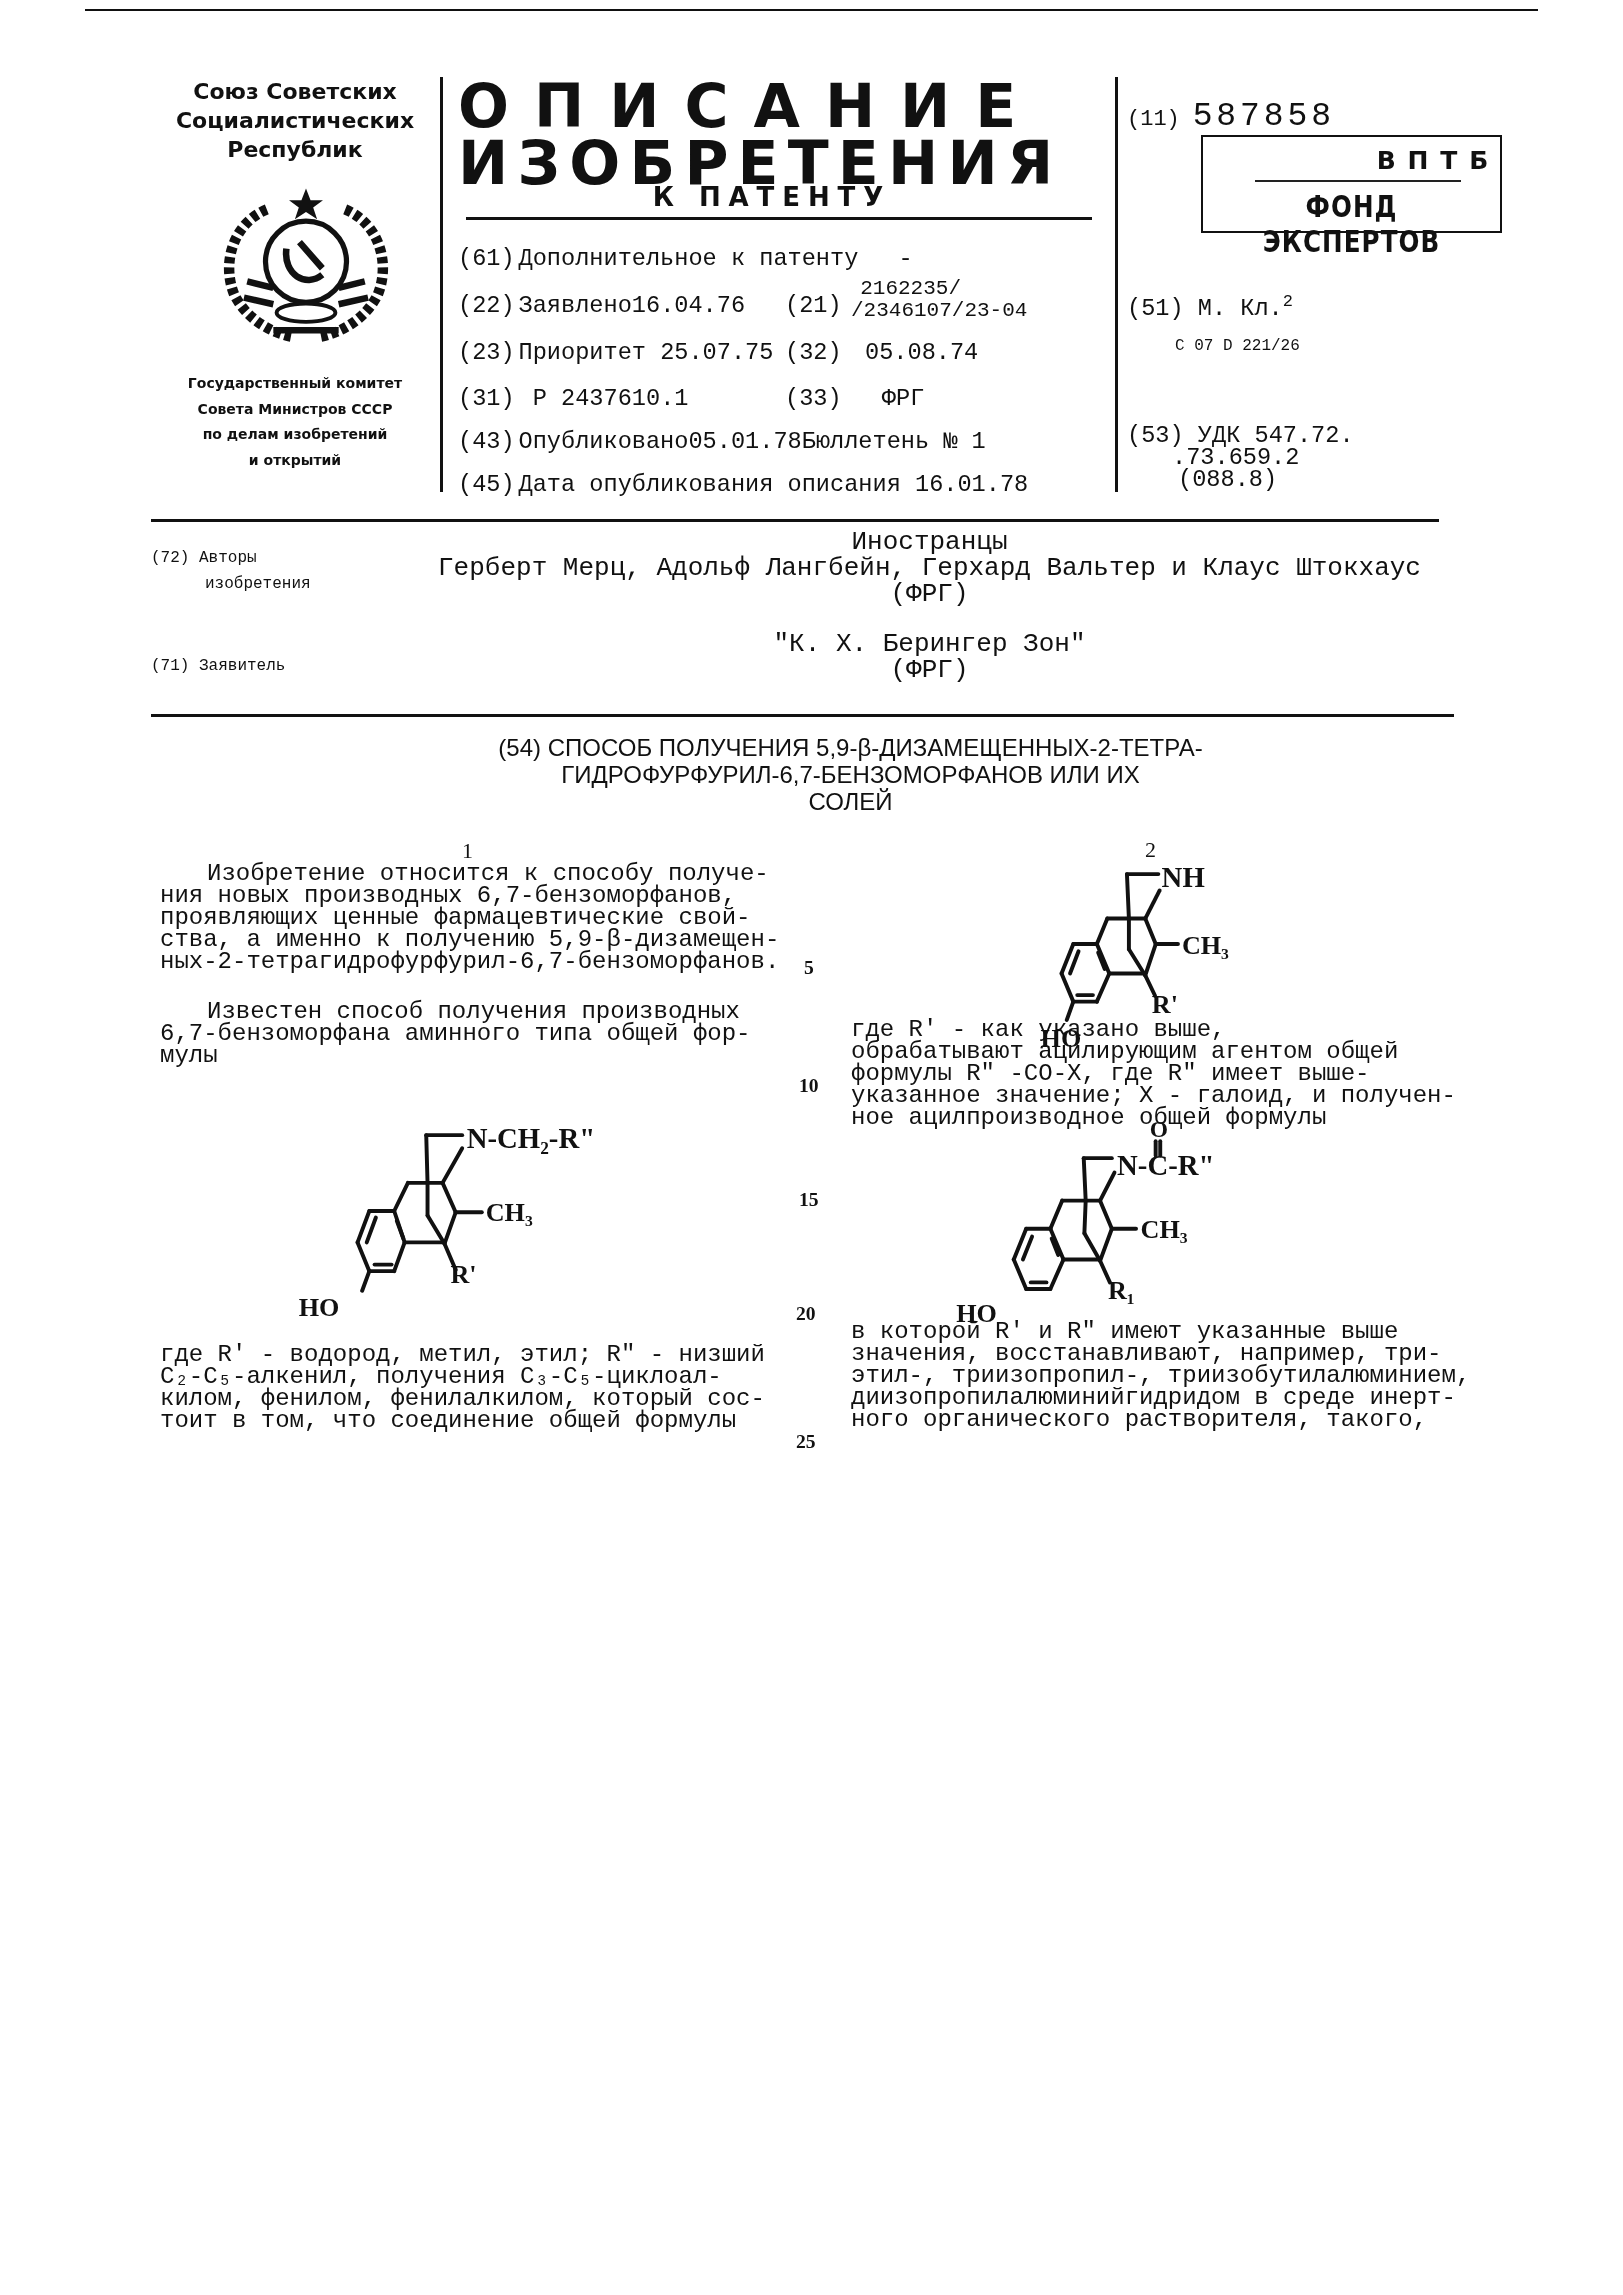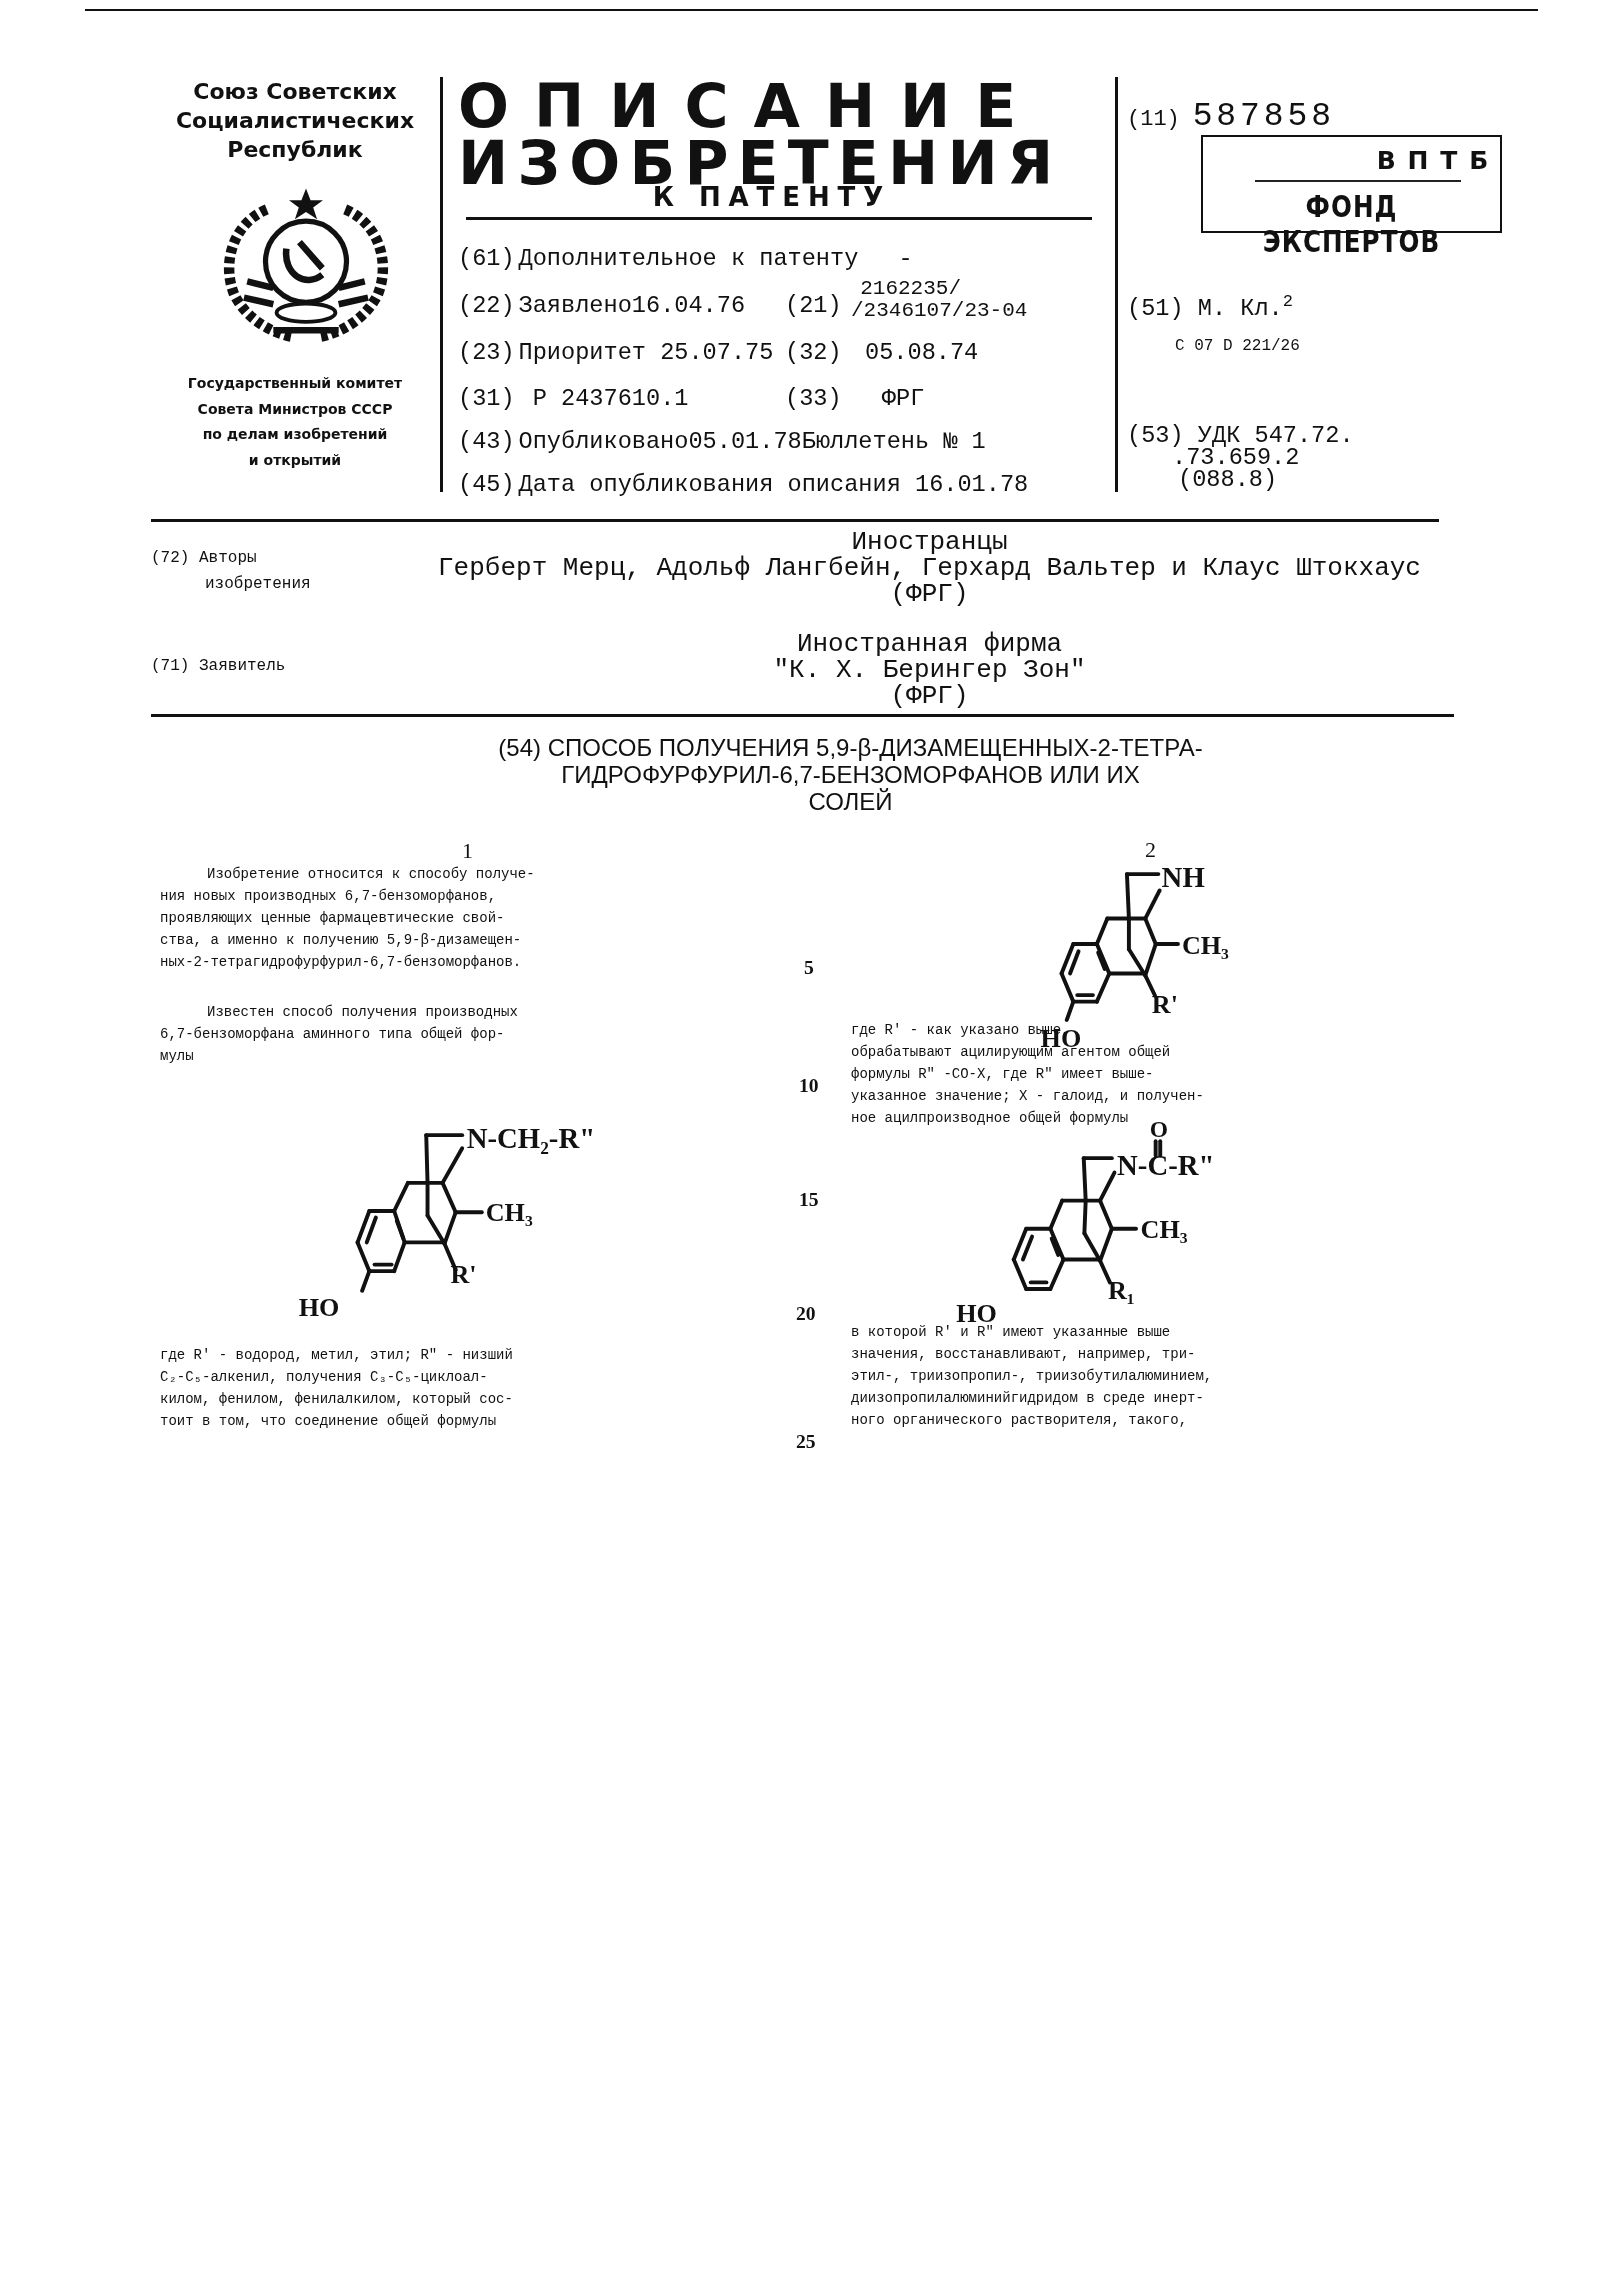--- a/index.html
+++ b/index.html
@@ -29,21 +29,21 @@
   .stamp-bottom { position:absolute; left:0; right:0; top:52px; text-align:center; font-family:"DejaVu Sans", sans-serif; font-weight:bold; font-size:30px; letter-spacing:1.3px; transform:scaleX(0.82); }
 
   
   .label72 { left:151px; font-family:"Liberation Mono", monospace; font-size:16px; line-height:26px; }
   .center-block { left:419px; width:1021px; text-align:center; font-family:"Liberation Mono", monospace; font-size:26px; line-height:26px; }
 
   
   .t54 { left:327px; width:1047px; text-align:center; font-family:"Liberation Sans", sans-serif; font-size:24px; line-height:27px; }
 
   
-  .col { font-family:"Liberation Mono", monospace; font-size:14px; line-height:22px; color:#111; }
+  .col { font-family:"Liberation Mono", monospace; font-size:24px; line-height:22px; color:#111; }
   .col p { margin:0; }
   .lineno { font-family:"Liberation Serif", serif; font-weight:bold; font-size:19.6px; }
   .colnum { font-family:"Liberation Serif", serif; font-size:22px; }
 
   svg.struct { position:absolute; overflow:visible; }
   svg.struct line, svg.struct polyline { stroke:#111; stroke-width:6; fill:none; stroke-linecap:round; }
   svg.struct text { font-family:"Liberation Serif", serif; font-weight:bold; fill:#111; }
 </style>
 </head>
 <body>
@@ -154,21 +154,20 @@
   <div style="padding-left:54px;">изобретения</div>
 </div>
 <div class="abs center-block" style="top:529px;">
   <div>Иностранцы</div>
   <div>Герберт Мерц, Адольф Лангбейн, Герхард Вальтер и Клаус Штокхаус</div>
   <div>(ФРГ)</div>
 </div>
 
 <div class="abs label72" style="top:653px;">(71) Заявитель</div>
 <div class="abs center-block" style="top:631px;">
-  <div>Иностранная фирма</div>
   <div>"К. Х. Берингер Зон"</div>
   <div>(ФРГ)</div>
 </div>
 
 <div class="rule" style="left:151px; top:714px; width:1303px; height:2.6px;"></div>
 
 <div class="abs t54" style="top:734px;">
   <div>(54) СПОСОБ ПОЛУЧЕНИЯ 5,9-β-ДИЗАМЕЩЕННЫХ-2-ТЕТРА-</div>
   <div>ГИДРОФУРФУРИЛ-6,7-БЕНЗОМОРФАНОВ ИЛИ ИХ</div>
   <div>СОЛЕЙ</div>

